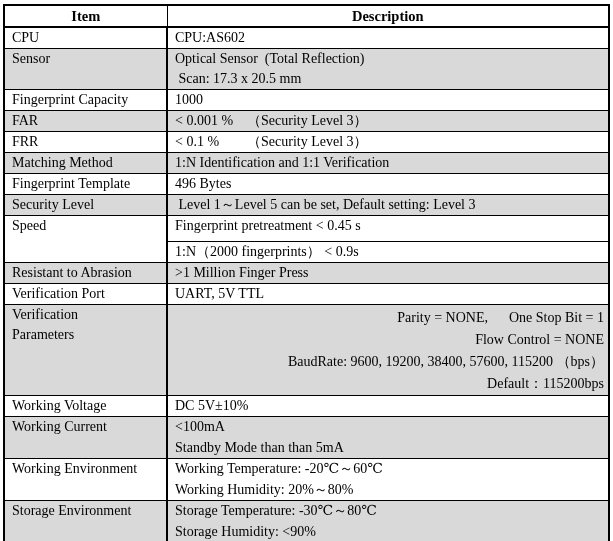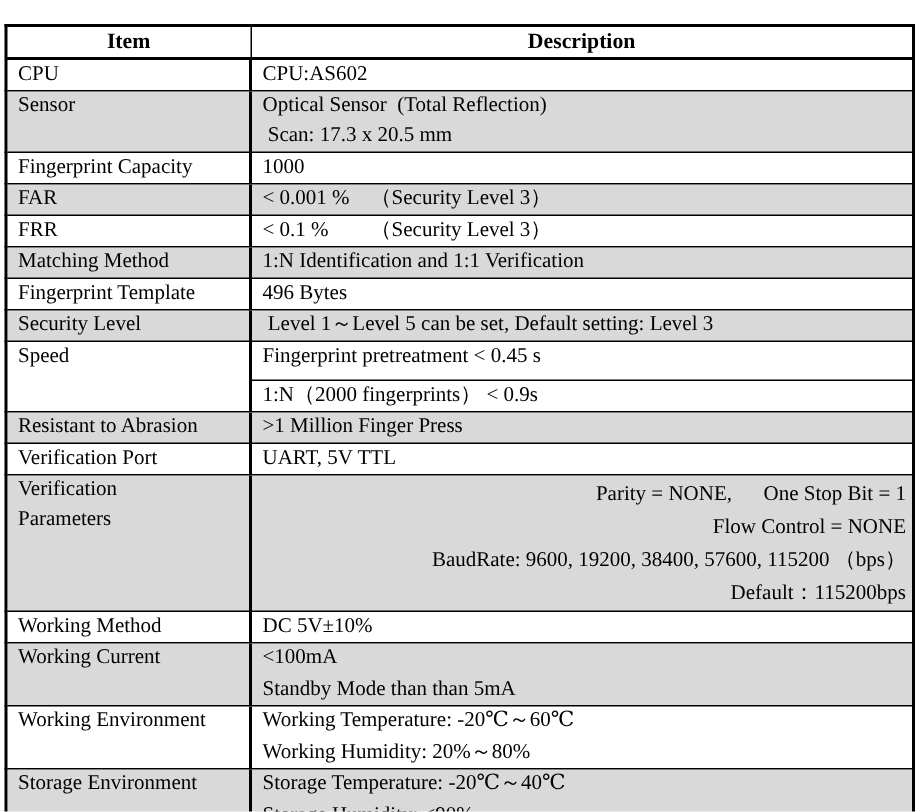--- a/index.html
+++ b/index.html
@@ -9,21 +9,20 @@
     width: 613px;
     height: 541px;
     overflow: hidden;
   }
   .page {
     position: relative;
     width: 613px;
     height: 413px;
     font-family: "Liberation Serif", "DejaVu Serif", serif;
     color: #000000;
-    margin-top: 12px;
   }
   table.spec {
     position: absolute;
     left: 3px;
     top: 4px;
     width: 605px;
     border-collapse: collapse;
     table-layout: fixed;
     font-size: 14px;
   }
@@ -133,33 +132,33 @@
       <td class="item-cell">Verification Port</td>
       <td>UART, 5V TTL</td>
     </tr>
 
     <tr style="height:88px" class="shaded">
       <td class="item-cell"><div class="line">Verification</div><div class="line">Parameters</div></td>
       <td class="params-desc"><div class="line">Parity = NONE,      One Stop Bit = 1</div><div class="line">Flow Control = NONE</div><div class="line">BaudRate: 9600, 19200, 38400, 57600, 115200 （bps）</div><div class="line">Default：115200bps</div></td>
     </tr>
 
     <tr style="height:20px">
-      <td class="item-cell">Working Method</td>
+      <td class="item-cell">Working Voltage</td>
       <td>DC 5V±10%</td>
     </tr>
 
     <tr style="height:41px" class="shaded">
       <td class="item-cell">Working Current</td>
       <td class="env"><div class="line">&lt;100mA</div><div class="line">Standby Mode than than 5mA</div></td>
     </tr>
 
     <tr style="height:41px">
       <td class="item-cell">Working Environment</td>
       <td class="env"><div class="line">Working Temperature: -20℃～60℃</div><div class="line">Working Humidity: 20%～80%</div></td>
     </tr>
 
     <tr style="height:38px" class="shaded">
       <td class="item-cell">Storage Environment</td>
-      <td class="env"><div class="line">Storage Temperature: -20℃～40℃</div><div class="line">Storage Humidity: &lt;90%</div></td>
+      <td class="env"><div class="line">Storage Temperature: -30℃～80℃</div><div class="line">Storage Humidity: &lt;90%</div></td>
     </tr>
   </tbody>
     </table>
 </div>
 
 </body></html>

